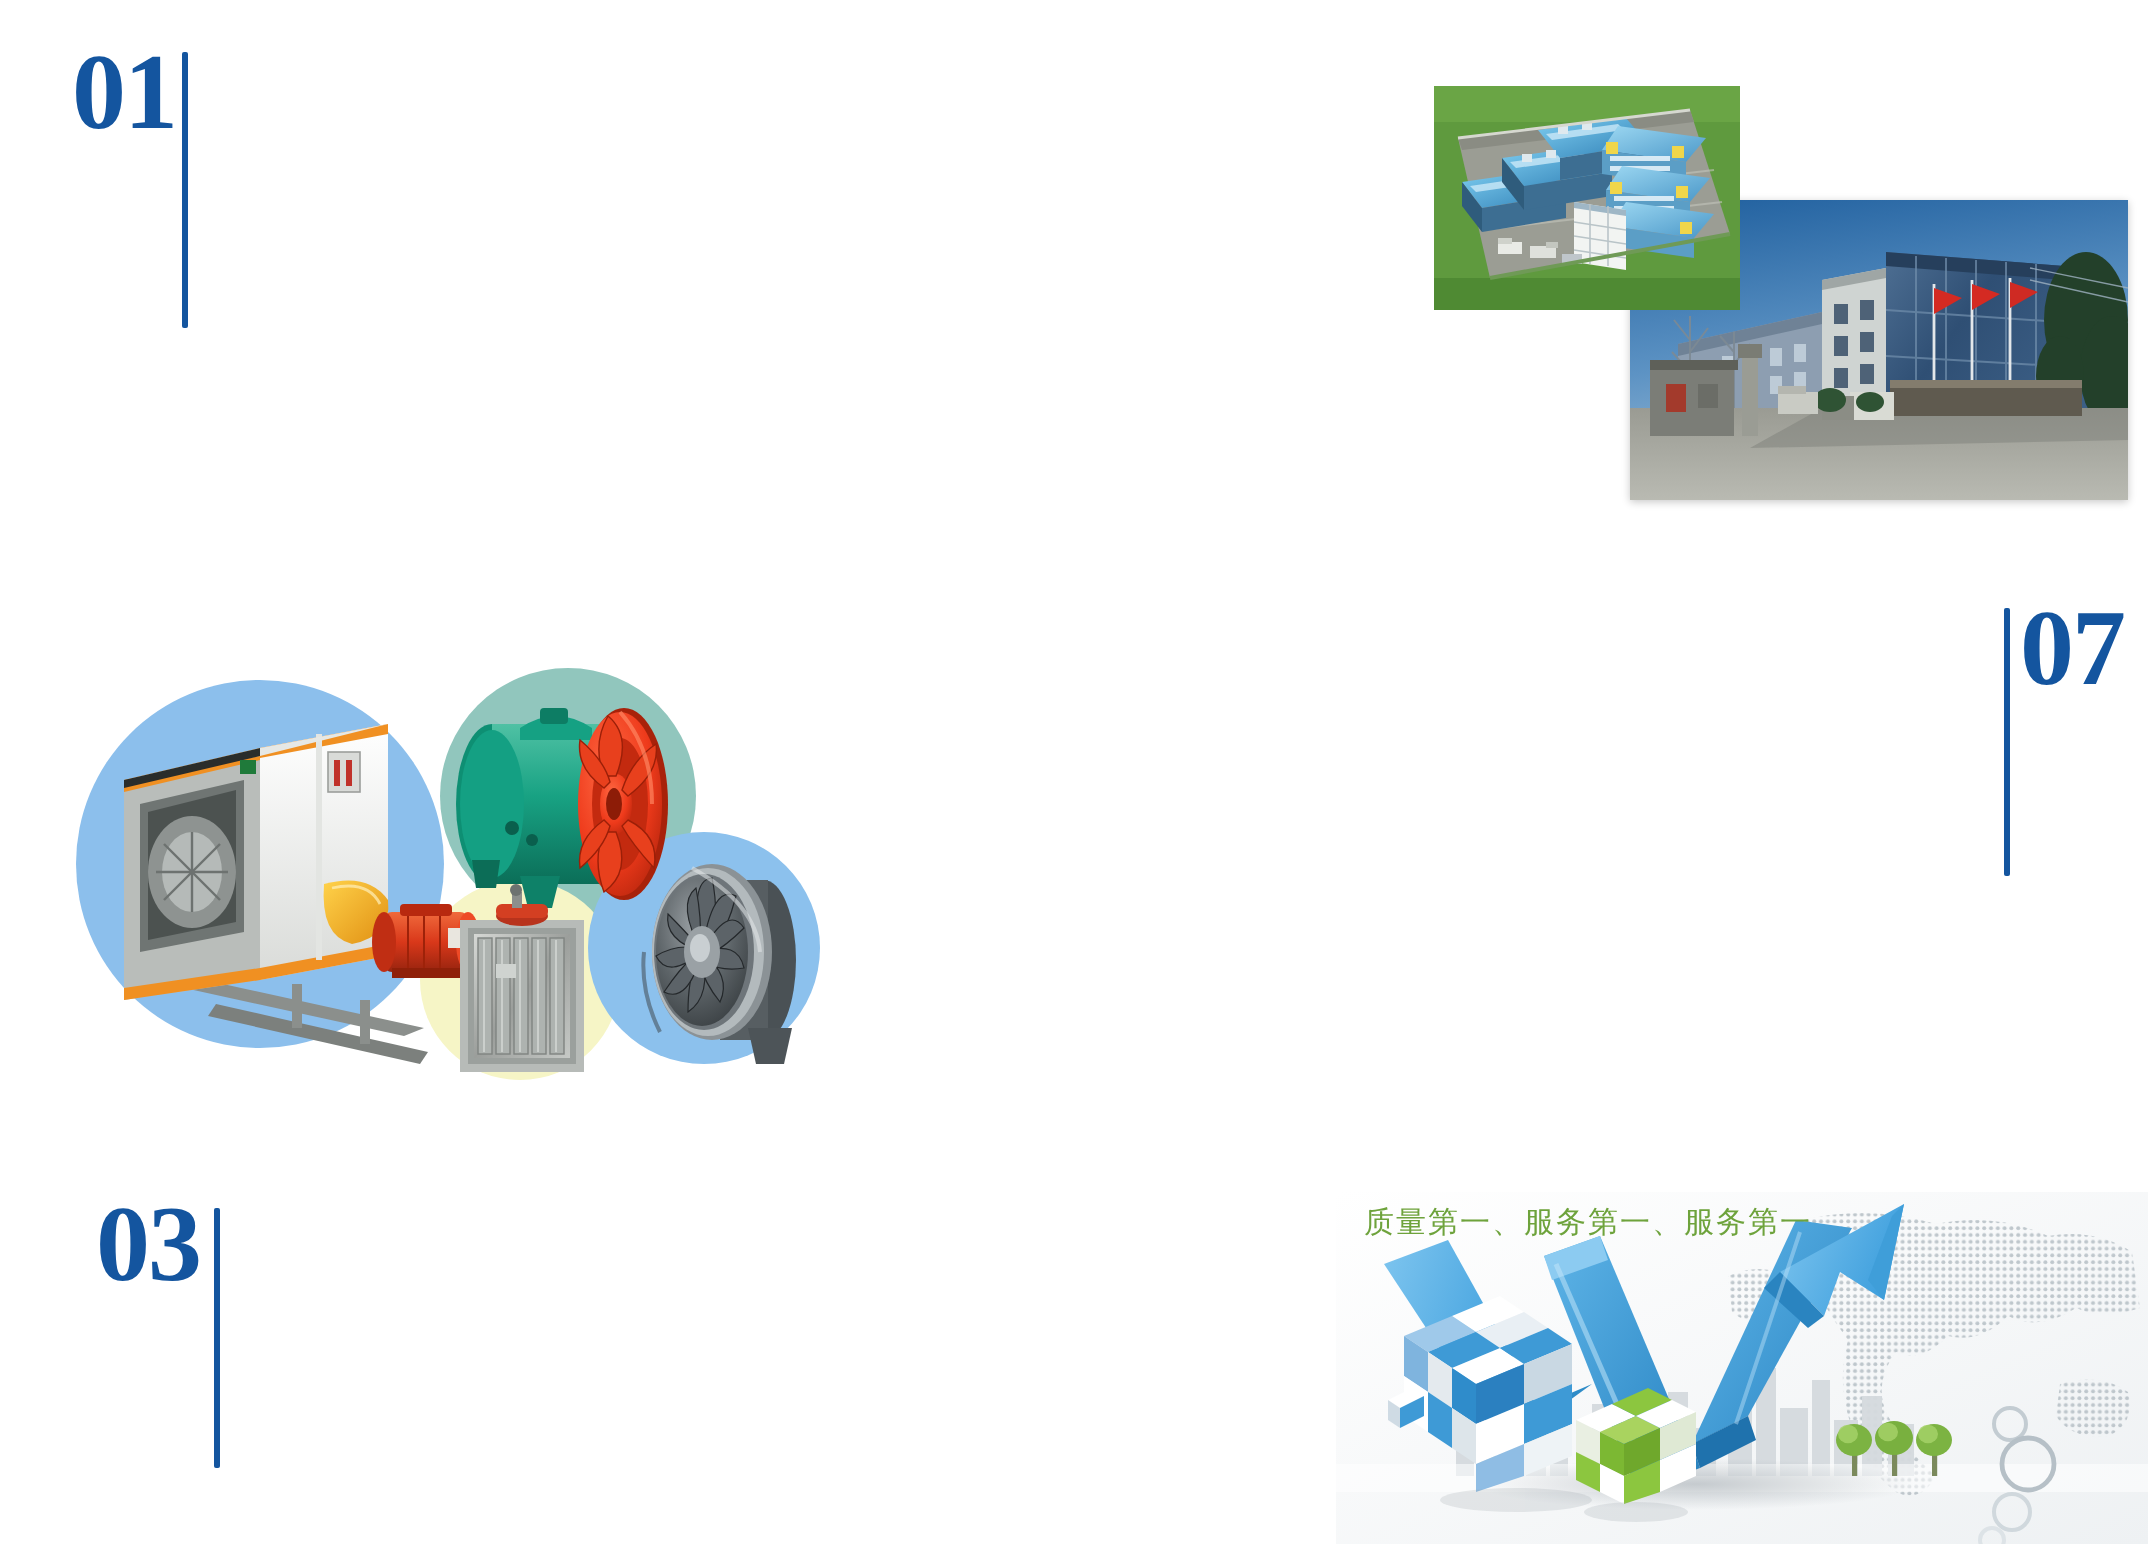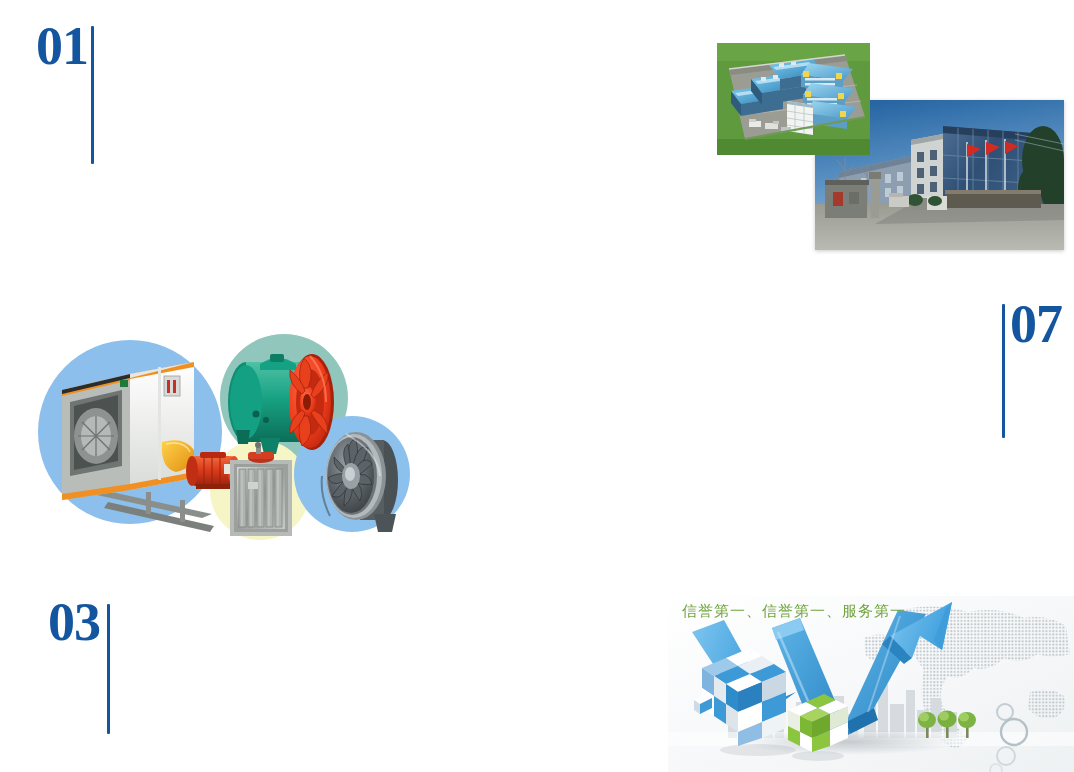--- a/index.html
+++ b/index.html
@@ -628,16 +628,16 @@
         <circle cx="338" cy="160" r="9" stroke="#d0d8dd"></circle>
         <circle cx="328" cy="174" r="6" stroke="#dde3e7"></circle>
       </g>
 
       <g opacity=".22">
         <ellipse cx="90" cy="154" rx="38" ry="6" fill="#9aa3aa"></ellipse>
         <ellipse cx="150" cy="160" rx="26" ry="5" fill="#9aa3aa"></ellipse>
       </g>
     </svg>
 
-    <div class="slogan">信誉第一、信誉第一、服务第一</div>
+    <div class="slogan">质量第一、服务第一、服务第一</div>
   </div>
 
 </div>
 
 </body></html>

